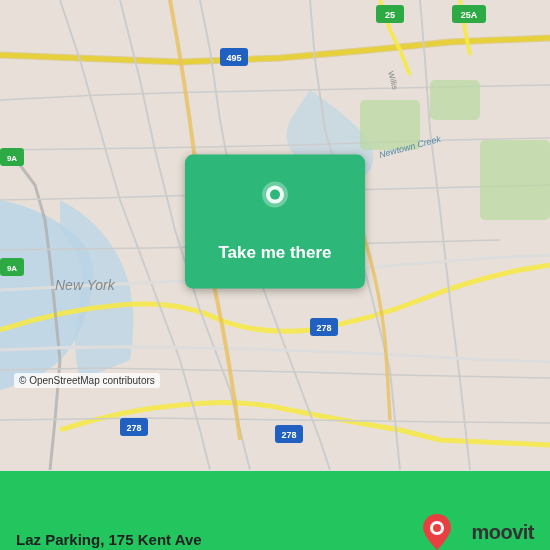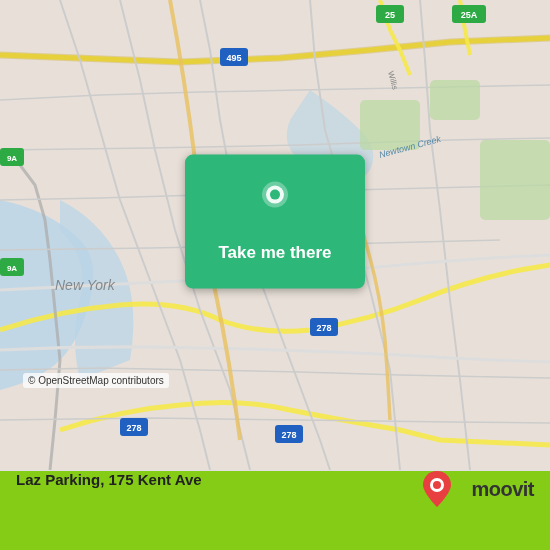--- a/index.html
+++ b/index.html
@@ -48,23 +48,23 @@
     }
 
     .pin-icon {
       width: 32px;
       height: 38px;
     }
 
     #bottom-bar {
       width: 550px;
       height: 80px;
-      background: #84cc16;
+      background: #22c55e;
       display: flex;
-      align-items: flex-start;
+      align-items: flex-end;
       justify-content: space-between;
       padding: 0 16px;
       border-top: 1px solid #e0e0e0;
     }
 
     #location-info {
       flex: 1;
     }
 
     #location-name {
@@ -75,21 +75,21 @@
     }
 
     #location-subtext {
       font-size: 13px;
       color: #555;
     }
 
     #osm-attribution {
       position: absolute;
       bottom: 82px;
-      left: 23px;
+      left: 14px;
       background: rgba(255,255,255,0.75);
       font-size: 10px;
       color: #333;
       padding: 2px 5px;
       border-radius: 3px;
     }
 
     #moovit-logo {
       display: flex;
       align-items: center;

